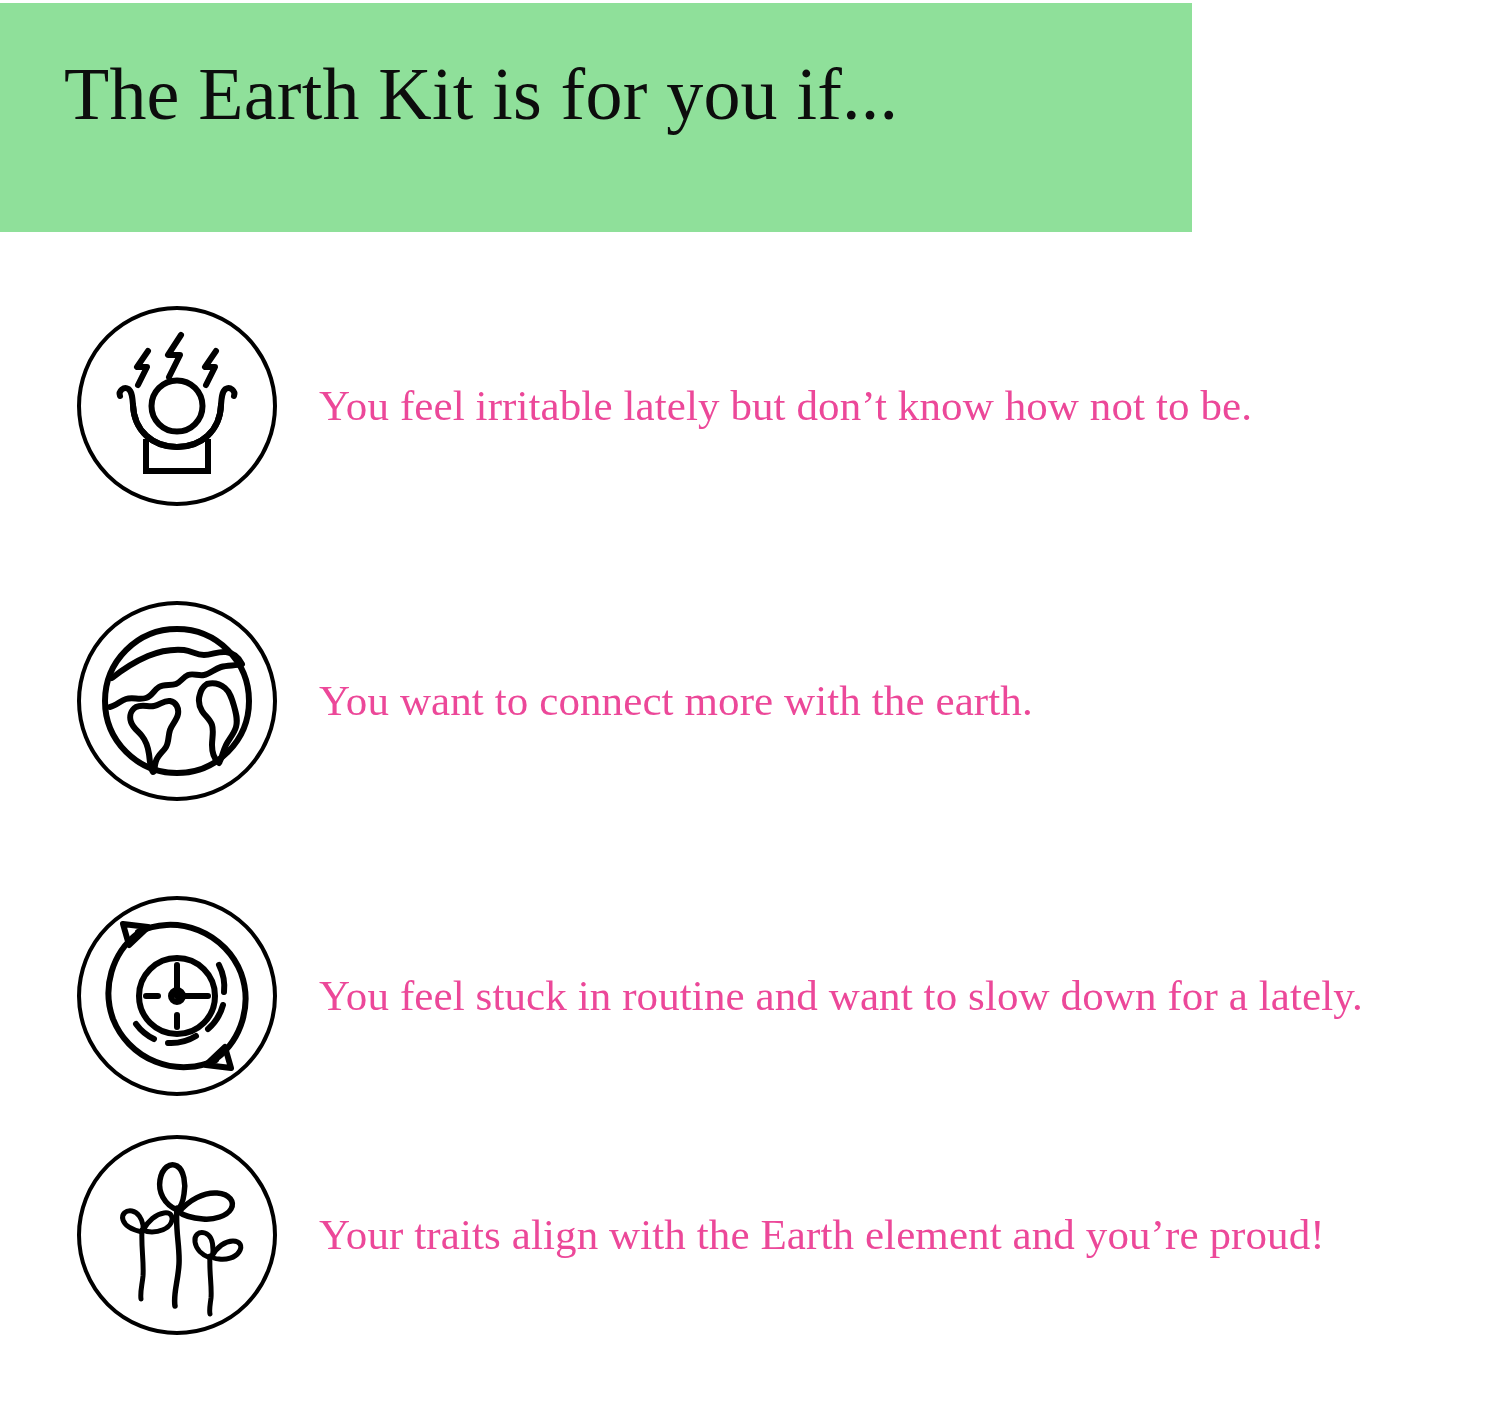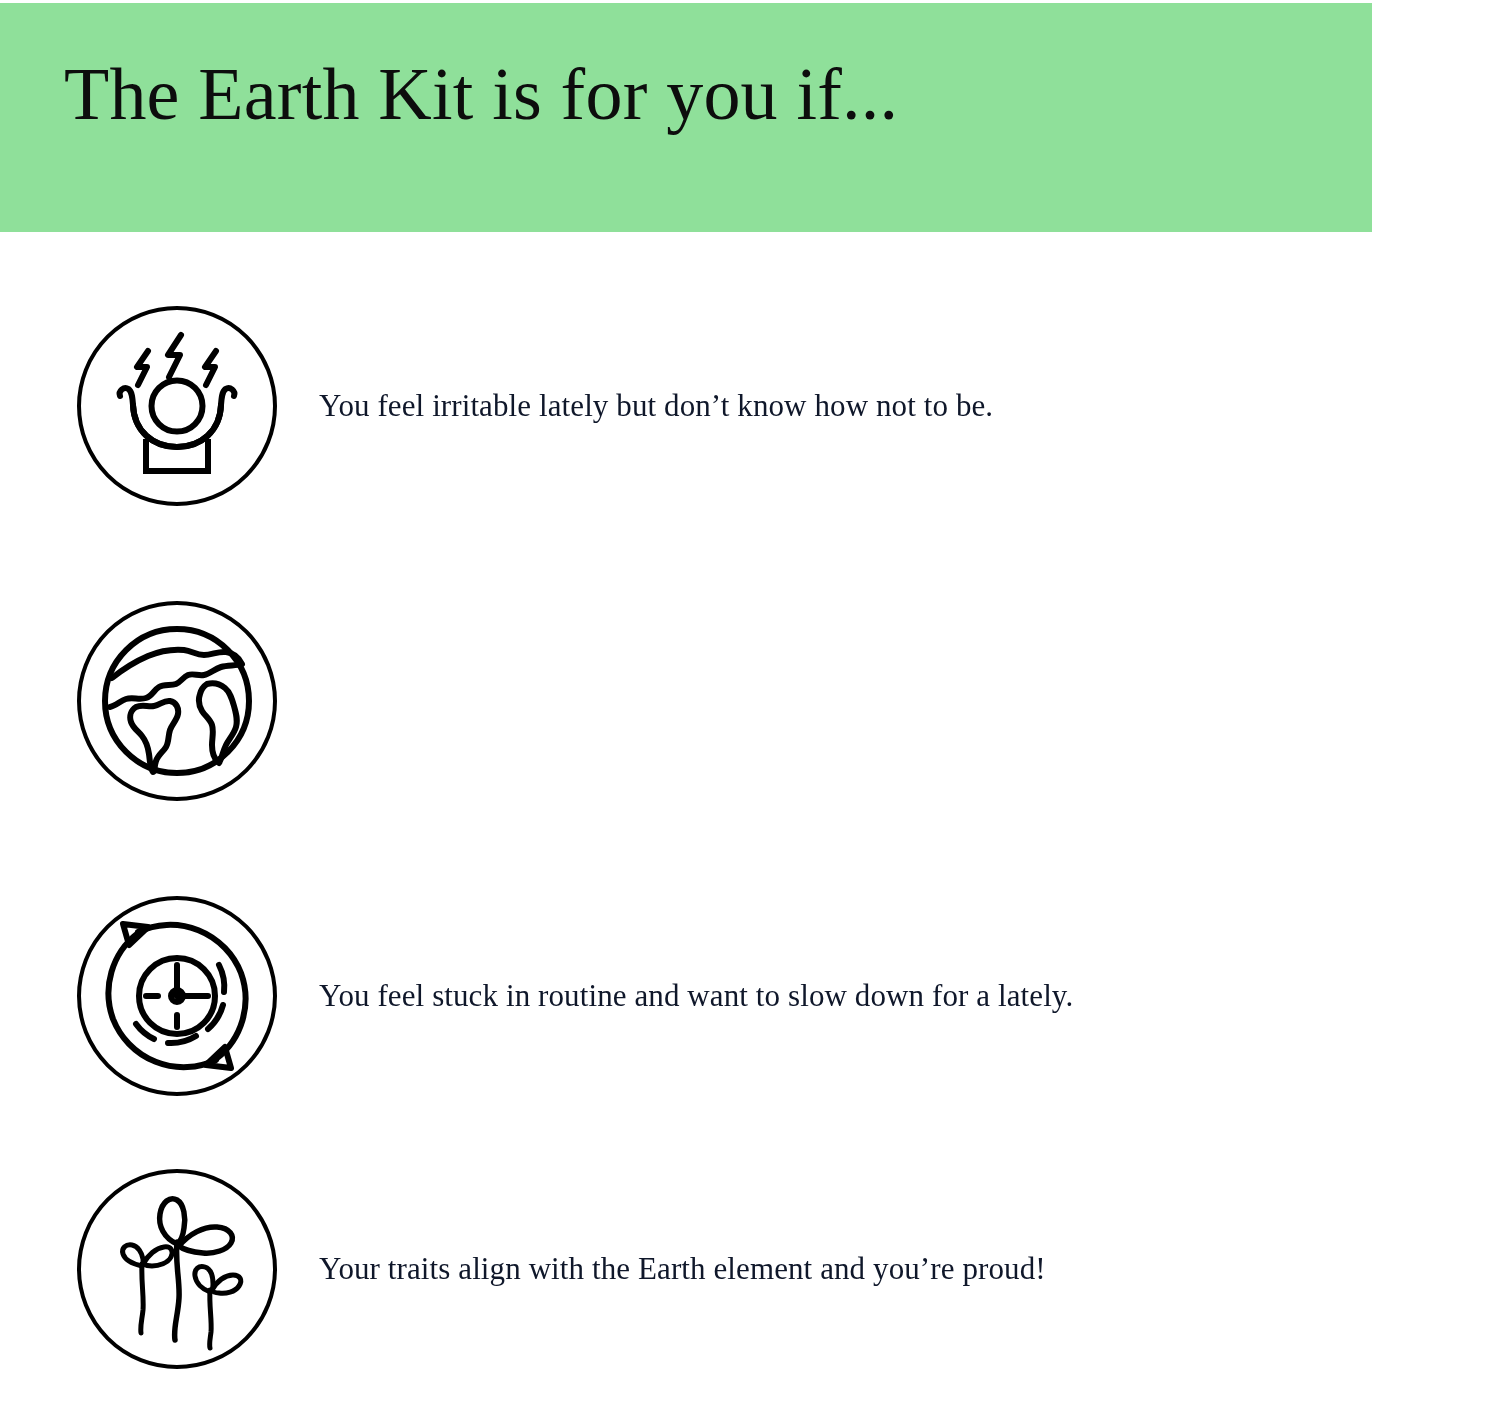--- a/index.html
+++ b/index.html
@@ -15,21 +15,21 @@
     overflow: hidden;
     font-family: "Liberation Serif", "DejaVu Serif", serif;
     color: #111111;
   }
 
   
   .header-band {
     position: absolute;
     left: 0;
     top: 3px;
-    width: 1372px;
+    width: 1192px;
     height: 229px;
     background: #8FE09A;
     box-sizing: border-box;
   }
   .header-title {
     position: absolute;
     left: 64px;
     top: 54px;
     font-size: 74px;
     line-height: 1.0;
@@ -51,21 +51,21 @@
     position: absolute;
     left: 0;
     width: 1500px;
     height: 200px;
     display: flex;
     align-items: center;
   }
   .bullet-row.r0 { top: 73px; }
   .bullet-row.r1 { top: 368px; }
   .bullet-row.r2 { top: 663px; }
-  .bullet-row.r3 { top: 936px; }
+  .bullet-row.r3 { top: 902px; }
 
   .icon-badge {
     position: absolute;
     left: 76px;
     top: 0;
     width: 202px;
     height: 202px;
   }
   .icon-badge svg {
     display: block;
@@ -73,23 +73,23 @@
     height: 202px;
   }
 
   .bullet-text {
     position: absolute;
     left: 319px;
     top: 0;
     height: 202px;
     display: flex;
     align-items: center;
-    font-size: 31px;
+    font-size: 43px;
     line-height: 1.15;
-    color: #0f172a;
+    color: #ec4899;
     white-space: nowrap;
     letter-spacing: 0.1px;
     font-family: "Liberation Serif", "DejaVu Serif", serif;
   }
 </style>
 </head>
 <body>
 
 <div class="header-band">
   <div class="header-title">The Earth Kit is for you if...</div>
@@ -145,20 +145,21 @@
                  C125 90 128 86 131 84 Z" fill="none" stroke="#000" stroke-width="6" stroke-linejoin="round" stroke-linecap="round"></path>
 
         <path d="M60 107 C66 104 72 107 78 106 C84 105 88 100 94 101
                  C100 102 103 108 102 114 C101 120 96 124 94 130
                  C92 136 93 142 90 147 C87 152 82 155 80 161
                  C78 167 79 172 77 172
                  C74 168 74 161 73 154 C72 147 70 141 66 136
                  C62 131 57 128 55 122 C53 116 55 110 60 107 Z" fill="none" stroke="#000" stroke-width="6" stroke-linejoin="round" stroke-linecap="round"></path>
       </svg>
     </div>
+    <div class="bullet-text">You want to connect more with the earth.</div>
   </div>
 
   <div class="bullet-row r2">
     <div class="icon-badge">
       <svg viewBox="0 0 202 202" xmlns="http://www.w3.org/2000/svg">
         <circle cx="101" cy="101" r="98" fill="none" stroke="#000" stroke-width="4"></circle>
 
         <path d="M62 37 A 76 76 0 0 1 165 78 A 76 76 0 0 1 140 164" fill="none" stroke="#000" stroke-width="6" stroke-linecap="round"></path>
         <path d="M140 165 A 76 76 0 0 1 37 124 A 76 76 0 0 1 62 38" fill="none" stroke="#000" stroke-width="6" stroke-linecap="round"></path>
 

